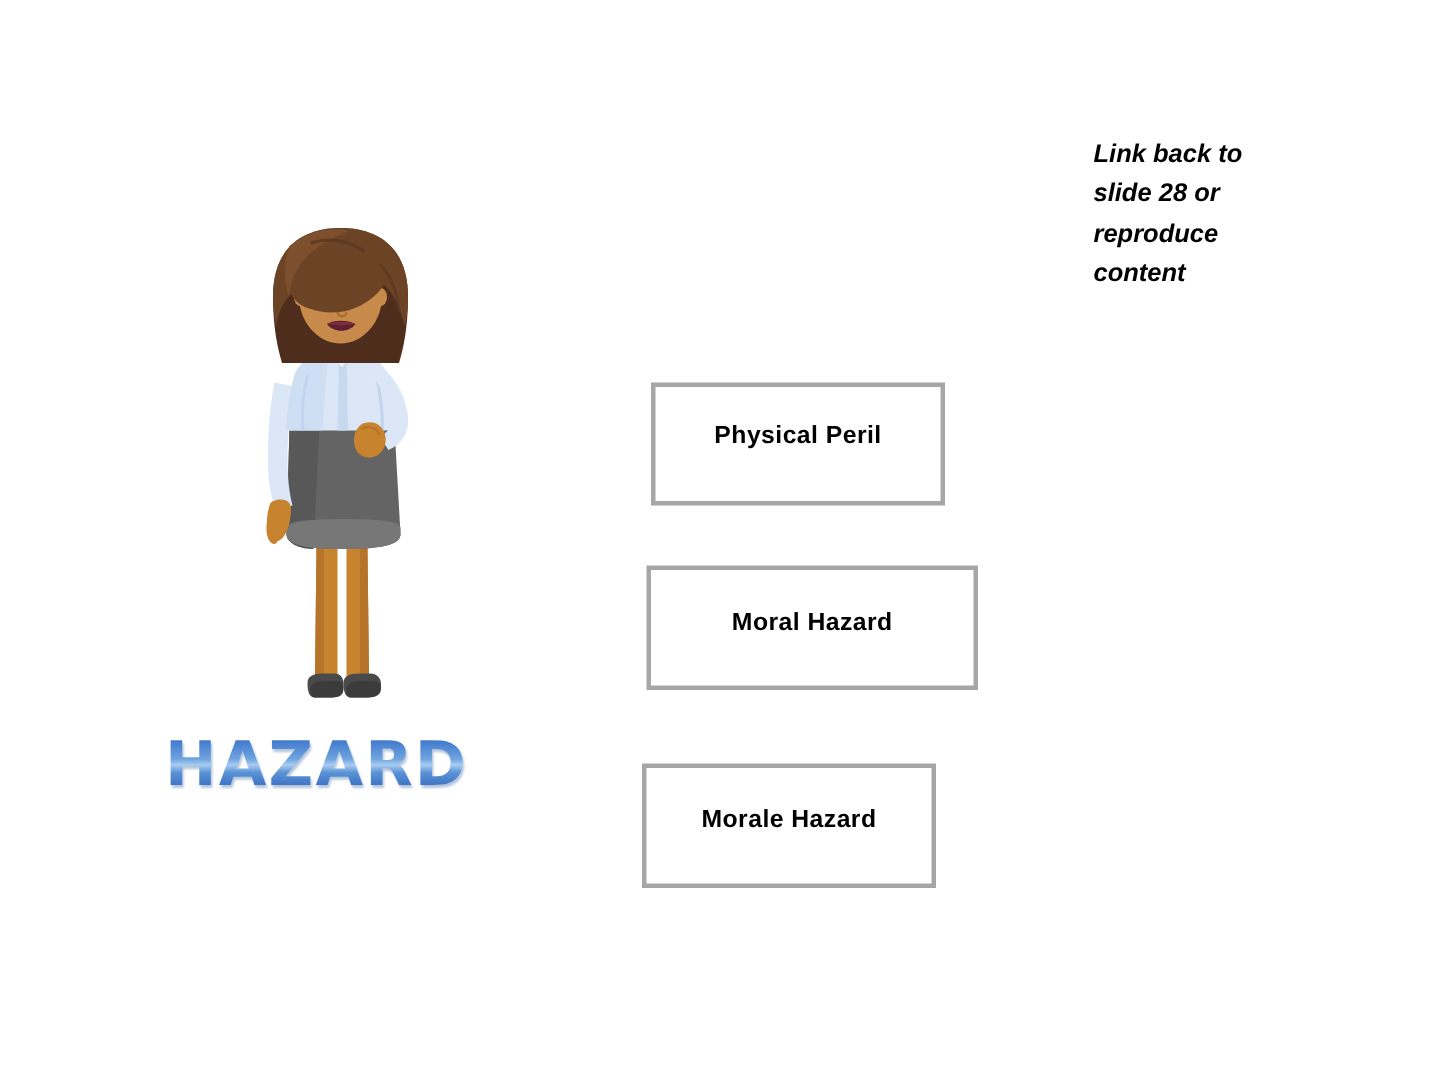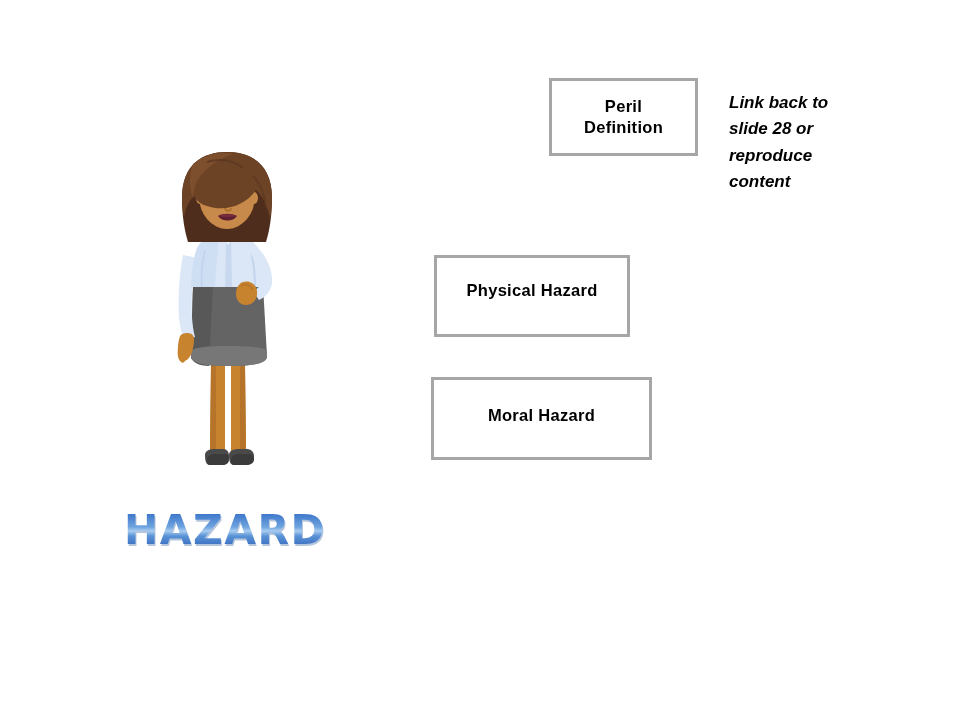--- a/index.html
+++ b/index.html
@@ -62,23 +62,23 @@
     font-weight: bold;
     font-style: italic;
     color: #000000;
     line-height: 1.55;
   }
 
   
   #wordart {
     position: absolute;
     left: 110px;
-    top: 505px;
+    top: 484px;
     width: 230px;
-    text-align: center;
+    text-align: left;
     user-select: none;
   }
   #wordart .wa-line {
     display: block;
     font-family: "DejaVu Sans", sans-serif;
     font-weight: bold;
     font-size: 41px;
     letter-spacing: 1.5px;
     line-height: 1.22;
     background: linear-gradient(to bottom,
@@ -179,31 +179,28 @@
 
       <path d="M52 12 C64 8 78 10 88 18" stroke="#5a3720" stroke-width="2" fill="none" opacity="0.8"></path>
       <path d="M98 26 C106 34 110 46 111 58" stroke="#5a3720" stroke-width="2" fill="none" opacity="0.7"></path>
     </svg>
   </div>
 
   <div id="wordart">
     <span class="wa-line line1">HAZARD</span>
   </div>
 
-  <div class="hazard-box" id="box-peril">
-    <div class="box-label">
-      <span>Peril</span><br>
-      <span>Definition</span>
-    </div>
-  </div>
 
   <div id="note">Link back to slide 28 or reproduce content</div>
 
   <div class="hazard-box" id="box-physical">
-    <div class="box-label">Physical  Hazard</div>
+    <div class="box-label">Physical  Peril</div>
   </div>
 
   <div class="hazard-box" id="box-moral">
     <div class="box-label">Moral  Hazard</div>
   </div>
 
+  <div class="hazard-box" id="box-morale">
+    <div class="box-label">Morale  Hazard</div>
+  </div>
 
 </div>
 
 </body></html>

